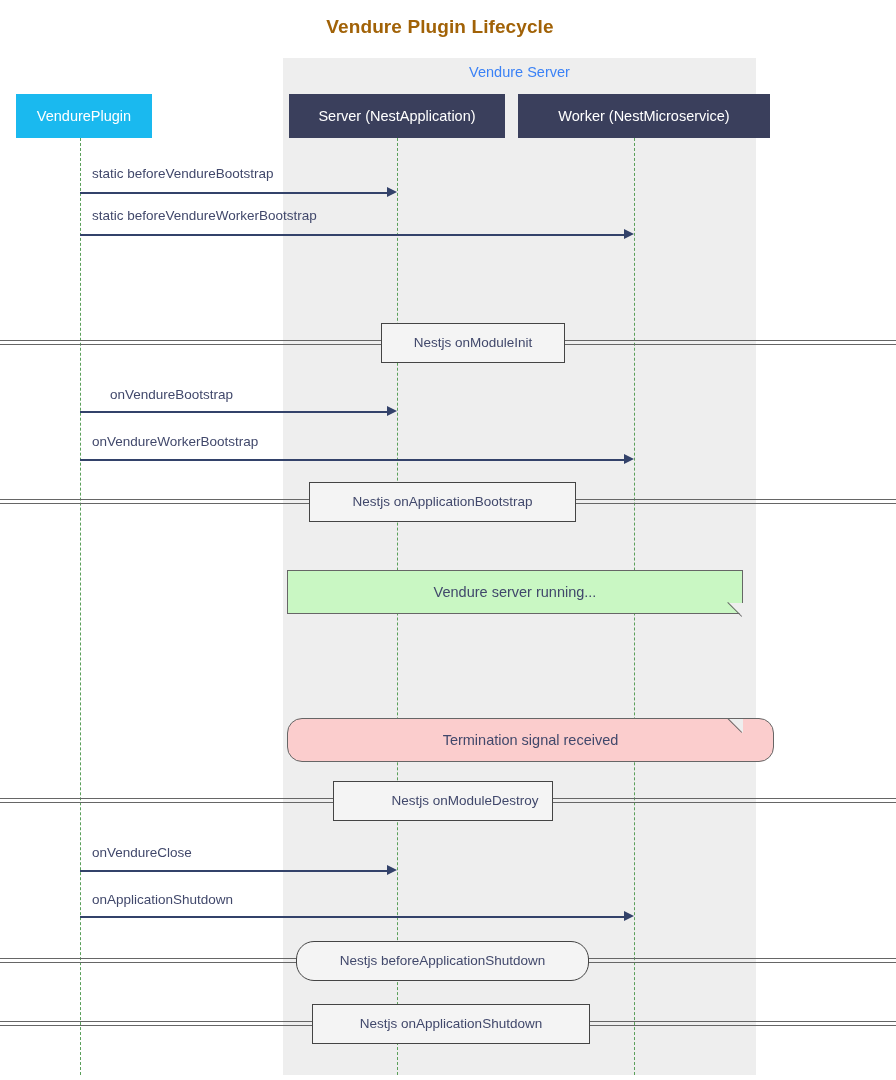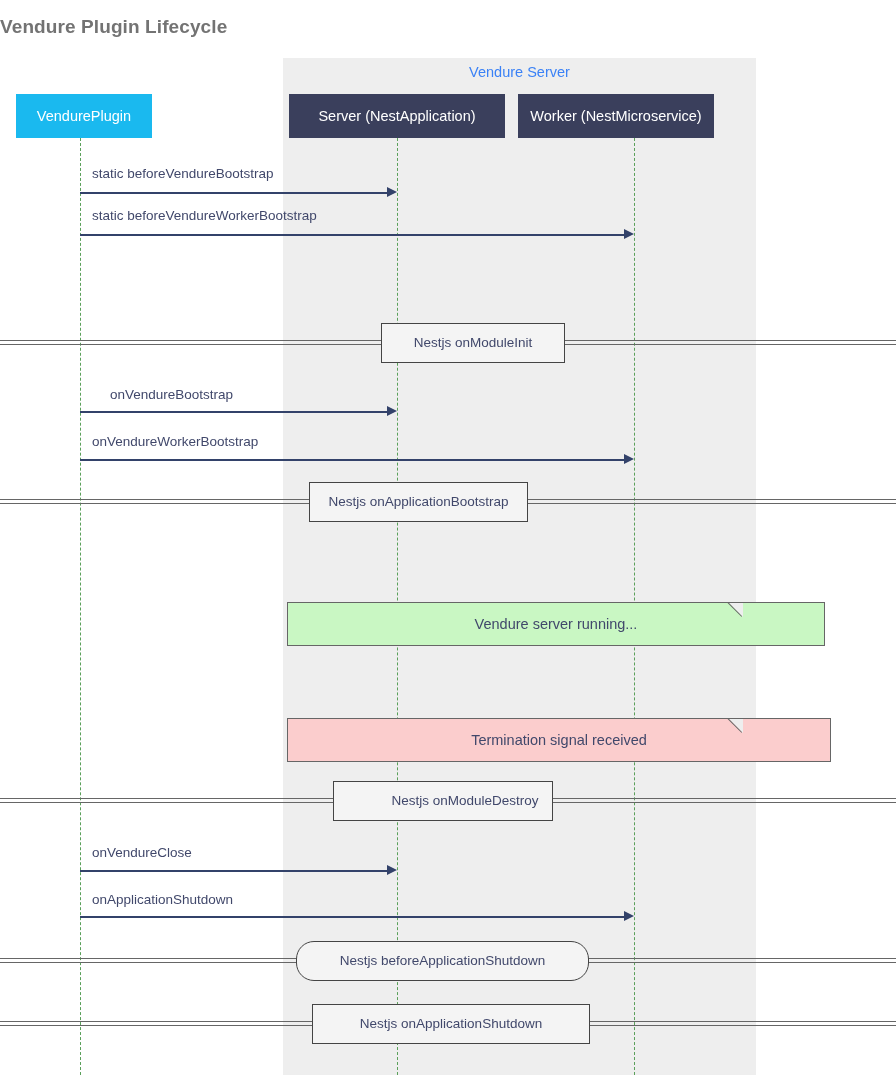--- a/index.html
+++ b/index.html
@@ -17,24 +17,24 @@
     height: 1080px;
     background: #ffffff;
     overflow: hidden;
   }
   .abs { position: absolute; }
 
   
   .diagram-title {
     left: 0; top: 16px;
     width: 880px;
-    text-align: left;
+    text-align: center;
     font-size: 19px;
     font-weight: bold;
-    color: #737373;
+    color: #a16207;
     letter-spacing: 0.1px;
   }
 
   
   .group-box {
     left: 283px; top: 58px;
     width: 473px; height: 1017px;
     background: #eeeeee;
   }
   .group-label {
@@ -60,21 +60,21 @@
     width: 136px;
     background: #1ab9ef;
   }
   .participant.p-server {
     left: 289px; top: 94px;
     width: 216px;
     background: #3a3f5c;
   }
   .participant.p-worker {
     left: 518px; top: 94px;
-    width: 196px;
+    width: 252px;
     background: #3a3f5c;
   }
 
   
   .lifeline {
     top: 138px;
     width: 0;
     height: 937px;
     border-left: 1.6px dashed #5aa05a;
   }
@@ -176,27 +176,27 @@
 
   <div class="abs msg-label" style="left:92px; top:387px;margin-left:18px;">onVendureBootstrap</div>
   <div class="abs msg-line" style="left:80px; top:411px; width:307px;"></div>
   <div class="abs msg-arrowhead" style="left:387px; top:406px;"></div>
 
   <div class="abs msg-label" style="left:92px; top:434px;">onVendureWorkerBootstrap</div>
   <div class="abs msg-line" style="left:80px; top:459px; width:544px;"></div>
   <div class="abs msg-arrowhead" style="left:624px; top:454px;"></div>
 
   <div class="abs divider-rails" style="top:499px;"></div>
-  <div class="abs divider-label" style="left:309px; top:482px; width:219px;">Nestjs onApplicationBootstrap</div>
-
-  <div class="abs note note-green" style="left:287px; top:602px; width:538px;">Vendure server running...</div>
+  <div class="abs divider-label" style="left:309px; top:482px; width:267px;">Nestjs onApplicationBootstrap</div>
+
+  <div class="abs note note-green" style="left:287px; top:570px; width:456px;">Vendure server running...</div>
   <div class="abs note-fold-cover" style="left:729px; top:603px;"></div>
   <div class="abs note-fold-line" style="left:728px; top:602px;"></div>
 
-  <div class="abs note note-red" style="left:287px; top:718px; width:544px;">Termination signal received</div>
+  <div class="abs note note-red" style="left:287px; top:718px; width:487px;border-radius:15px;">Termination signal received</div>
   <div class="abs note-fold-cover" style="left:729px; top:719px;"></div>
   <div class="abs note-fold-line" style="left:728px; top:718px;"></div>
 
   <div class="abs divider-rails" style="top:798px;"></div>
   <div class="abs divider-label" style="left:333px; top:781px; width:220px;padding-left:44px;">Nestjs onModuleDestroy</div>
 
   <div class="abs msg-label" style="left:92px; top:845px;">onVendureClose</div>
   <div class="abs msg-line" style="left:80px; top:870px; width:307px;"></div>
   <div class="abs msg-arrowhead" style="left:387px; top:865px;"></div>
 

